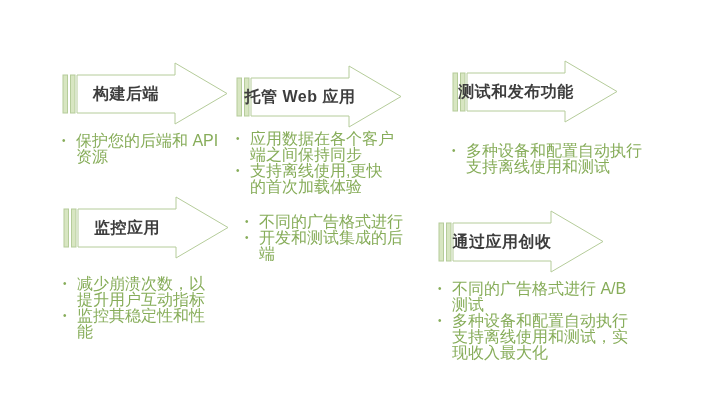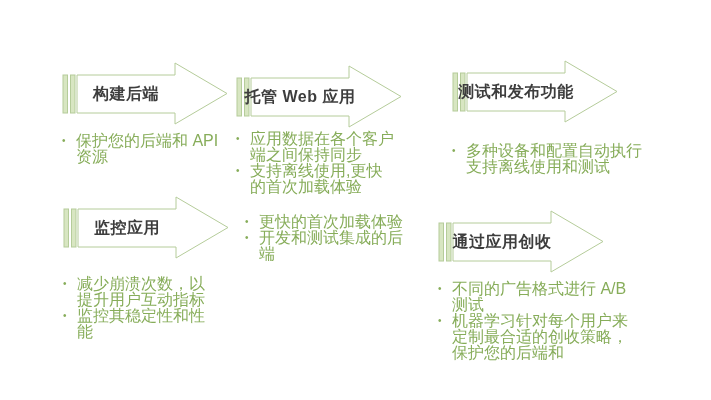--- a/index.html
+++ b/index.html
@@ -113,33 +113,33 @@
       <div class="arrow-title">监控应用</div>
     </div>
     <ul class="bullets">
       <li><span>减少崩溃次数，以提升用户互动指标</span></li>
       <li><span>监控其稳定性和性能</span></li>
     </ul>
   </div>
 
   <div class="cell c5">
     <ul class="bullets">
-      <li><span>更快的首次加载体验</span></li>
+      <li><span>不同的广告格式进行</span></li>
       <li><span>开发和测试集成的后端</span></li>
     </ul>
   </div>
 
   <div class="cell c6">
     <div class="arrow-wrap">
       <svg width="166" height="63" viewBox="0 0 166 63">
         <rect class="bar" x="1" y="13" width="4.5" height="38"></rect>
         <rect class="bar" x="8.5" y="13" width="4.5" height="38"></rect>
         <path class="pent" d="M15 13 H113 V1 L165 31.5 L113 62 V51 H15 Z"></path>
       </svg>
       <div class="arrow-title">通过应用创收</div>
     </div>
     <ul class="bullets">
       <li><span>不同的广告格式进行 A/B 测试</span></li>
-      <li><span>机器学习针对每个用户来定制最合适的创收策略，保护您的后端和</span></li>
+      <li><span>多种设备和配置自动执行支持离线使用和测试，实现收入最大化</span></li>
     </ul>
   </div>
 
 </div>
 
 </body></html>

